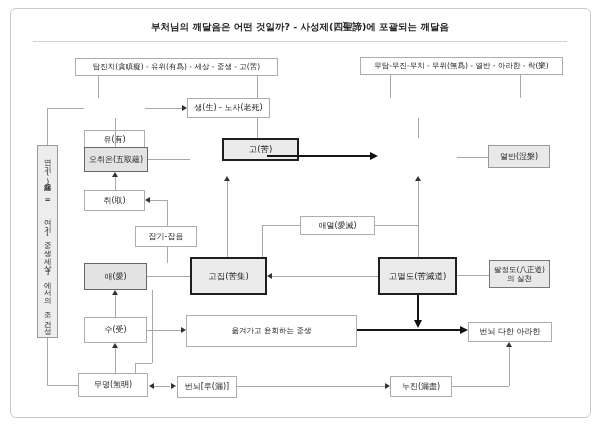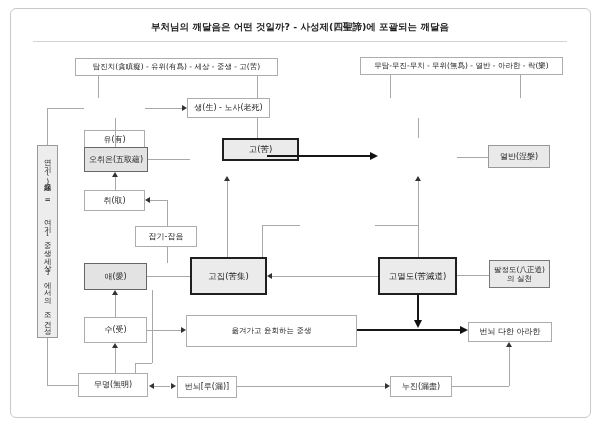--- a/index.html
+++ b/index.html
@@ -44,20 +44,21 @@
 
   <div class="box" style="left:84px;top:98px;width:61px;height:20px;margin-top:32px;">유(有)</div>
   <div class="box" style="left:187px;top:98px;width:83px;height:20px;">생(生) - 노사(老死)</div>
 
   <div class="box mid" style="left:84px;top:147px;width:64px;height:25px;">오취온(五取蘊)</div>
   <div class="box thick" style="left:196px;top:138px;width:77px;height:23px;margin-left:26px;">고(苦)</div>
   <div class="box fill" style="left:488px;top:145px;width:62px;height:23px;">열반(涅槃)</div>
 
   <div class="box" style="left:84px;top:190px;width:61px;height:21px;">취(取)</div>
   <div class="box" style="left:135px;top:226px;width:62px;height:21px;">잡기-잡음</div>
+  <div class="box" style="left:300px;top:216px;width:75px;height:19px;">애멸(愛滅)</div>
   <div class="box mid" style="left:84px;top:263px;width:63px;height:27px;">애(愛)</div>
   <div class="box thick" style="left:378px;top:257px;width:79px;height:38px;">고멸도(苦滅道)</div>
   <div class="box thick" style="left:190px;top:257px;width:77px;height:38px;">고집(苦集)</div>
   <div class="box pal" style="left:489px;top:260px;width:61px;height:28px;">
     <span>팔정도(八正道)</span>
     <span>의 실천</span>
   </div>
 
   <div class="box" style="left:84px;top:317px;width:63px;height:26px;">수(受)</div>
   <div class="box wrap" style="left:186px;top:315px;width:171px;height:32px;">

